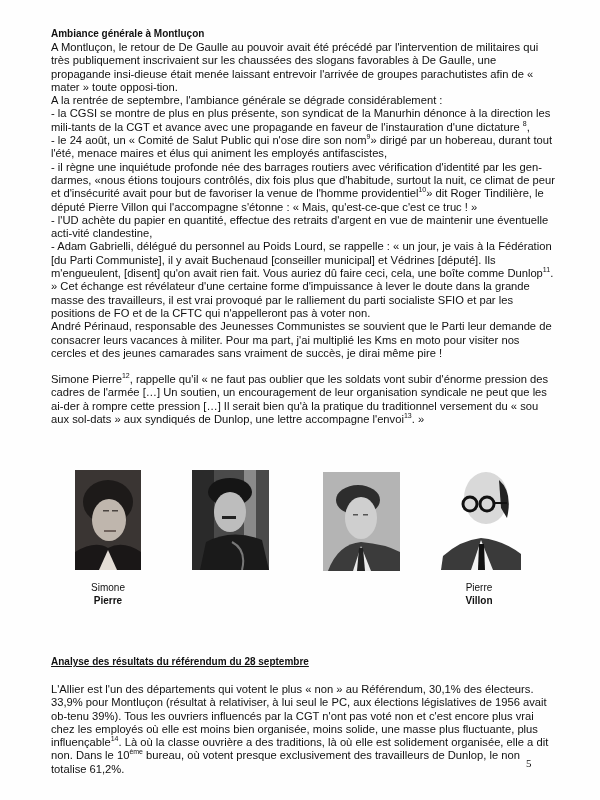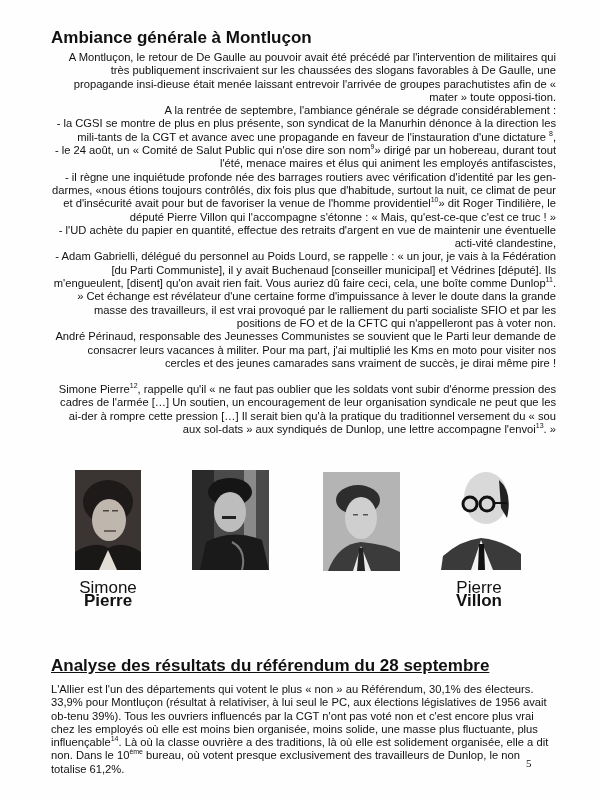--- a/index.html
+++ b/index.html
@@ -1,37 +1,37 @@
 <!DOCTYPE html>
 <html><head>
   <meta charset="utf-8">
   <style>
     html, body { margin: 0; padding: 0; background: #ffffff; }
     body { width: 600px; height: 800px; position: relative; overflow: hidden;
       font-family: "Liberation Sans", sans-serif; color: #111; }
     .page { position: absolute; left: 0; top: 0; width: 600px; height: 800px; background: #fefefe; }
-    .heading { position: absolute; left: 51px; font-size: 17px; font-weight: bold; letter-spacing: 0px; }
+    .heading { position: absolute; left: 51px; font-size: 10px; font-weight: bold; letter-spacing: 0px; }
     .para { position: absolute; left: 51px; width: 505px; font-size: 11.2px; line-height: 13.3px; }
     .para p { margin: 0; }
     sup { font-size: 7px; line-height: 0; vertical-align: 5px; }
     .photo { position: absolute; overflow: hidden; }
     .photo svg { display: block; width: 100%; height: 100%; }
-    .caption { position: absolute; text-align: center; font-size: 17px; line-height: 13px; width: 110px; }
+    .caption { position: absolute; text-align: center; font-size: 10px; line-height: 13px; width: 110px; }
     .caption .last { font-weight: bold; display: block; }
     .caption .first { display: block; }
     .pagenum { position: absolute; left: 526px; top: 757px; font-family: "Liberation Serif", serif; font-size: 11px; }
   </style>
 </head>
 <body>
 
 <div class="page">
 
   <div class="heading" style="top:28px;">Ambiance générale à Montluçon</div>
 
-  <div class="para" style="top:51px;text-align:right;">
+  <div class="para" style="top:41px;">
     <p>A Montluçon, le retour de De Gaulle au pouvoir avait été précédé par l'intervention de militaires qui très publiquement inscrivaient sur les chaussées des slogans favorables à De Gaulle, une propagande insi-dieuse était menée laissant entrevoir l'arrivée de groupes parachutistes afin de « mater » toute opposi-tion.</p>
     <p>A la rentrée de septembre, l'ambiance générale se dégrade considérablement :</p>
     <p><span>- la CGSI se montre de plus en plus présente, son syndicat de la Manurhin dénonce à la direction les mili-tants de la CGT et avance avec une propagande en faveur de l'instauration d'une dictature </span><sup>8</sup><span>,</span></p>
     <p><span>- le 24 août, un « Comité de Salut Public qui n'ose dire son nom</span><sup>9</sup><span>» dirigé par un hobereau, durant tout l'été, menace maires et élus qui animent les employés antifascistes,</span></p>
     <p><span>- il règne une inquiétude profonde née des barrages routiers avec vérification d'identité par les gen-darmes, «nous étions toujours contrôlés, dix fois plus que d'habitude, surtout la nuit, ce climat de peur et d'insécurité avait pour but de favoriser la venue de l'homme providentiel</span><sup>10</sup><span>» dit Roger Tindilière, le député Pierre Villon qui l'accompagne s'étonne : « Mais, qu'est-ce-que c'est ce truc ! »</span></p>
     <p>- l'UD achète du papier en quantité, effectue des retraits d'argent en vue de maintenir une éventuelle acti-vité clandestine,</p>
     <p><span>- Adam Gabrielli, délégué du personnel au Poids Lourd, se rappelle : « un jour, je vais à la Fédération [du Parti Communiste], il y avait Buchenaud [conseiller municipal] et Védrines [député]. Ils m'engueulent, [disent] qu'on avait rien fait. Vous auriez dû faire ceci, cela, une boîte comme Dunlop</span><sup>11</sup><span>. »  Cet échange est révélateur d'une certaine forme d'impuissance à lever le doute dans la grande masse des travailleurs, il est vrai provoqué par le ralliement du parti socialiste SFIO et par les positions de FO et de la CFTC qui n'appelleront pas à voter non.</span></p>
     <p>André Périnaud, responsable des Jeunesses Communistes se souvient que le Parti leur demande de consacrer leurs vacances à militer. Pour ma part, j'ai multiplié les Kms en moto pour visiter nos cercles et des jeunes camarades sans vraiment de succès, je dirai même pire !</p>
     <p style="height:13px;"></p>
     <p><span>Simone Pierre</span><sup>12</sup><span>,  rappelle qu'il « ne faut pas oublier que les soldats vont subir d'énorme pression des cadres de l'armée […] Un soutien, un encouragement de leur organisation syndicale ne peut que les ai-der à rompre cette pression […] Il serait bien qu'à la pratique du traditionnel versement du « sou aux sol-dats » aux syndiqués de Dunlop, une lettre accompagne l'envoi</span><sup>13</sup><span>. »</span></p>

